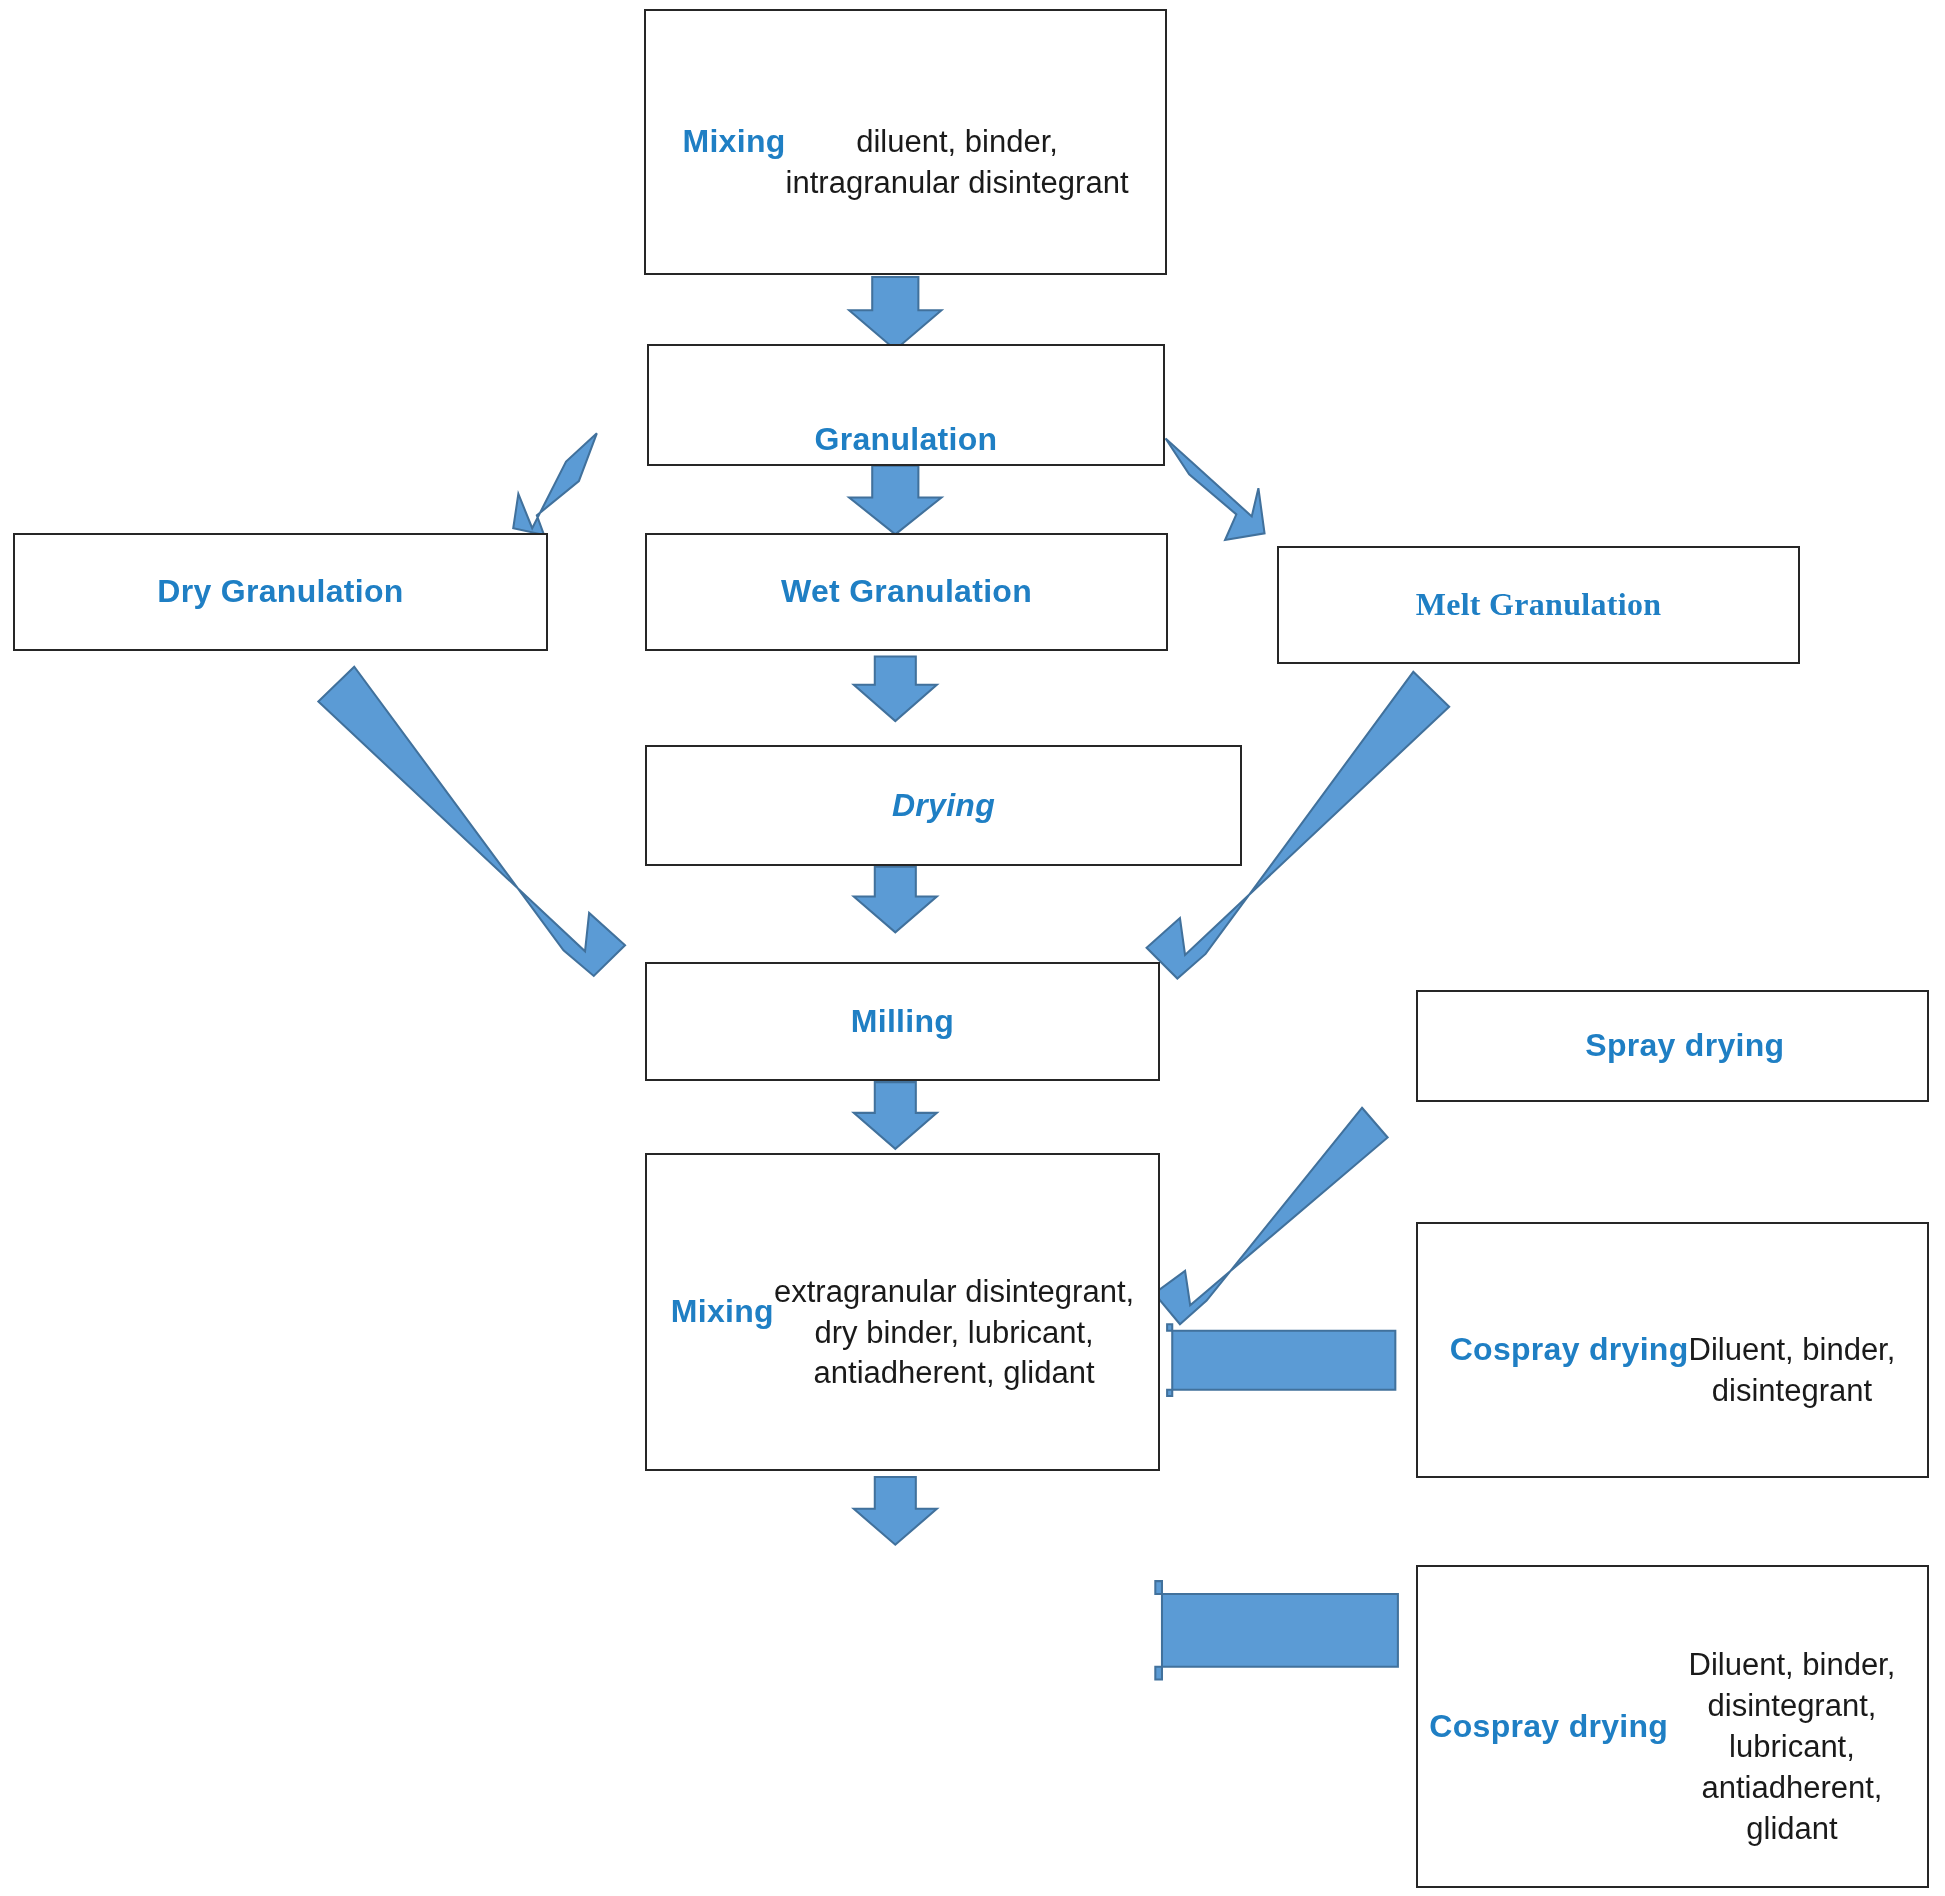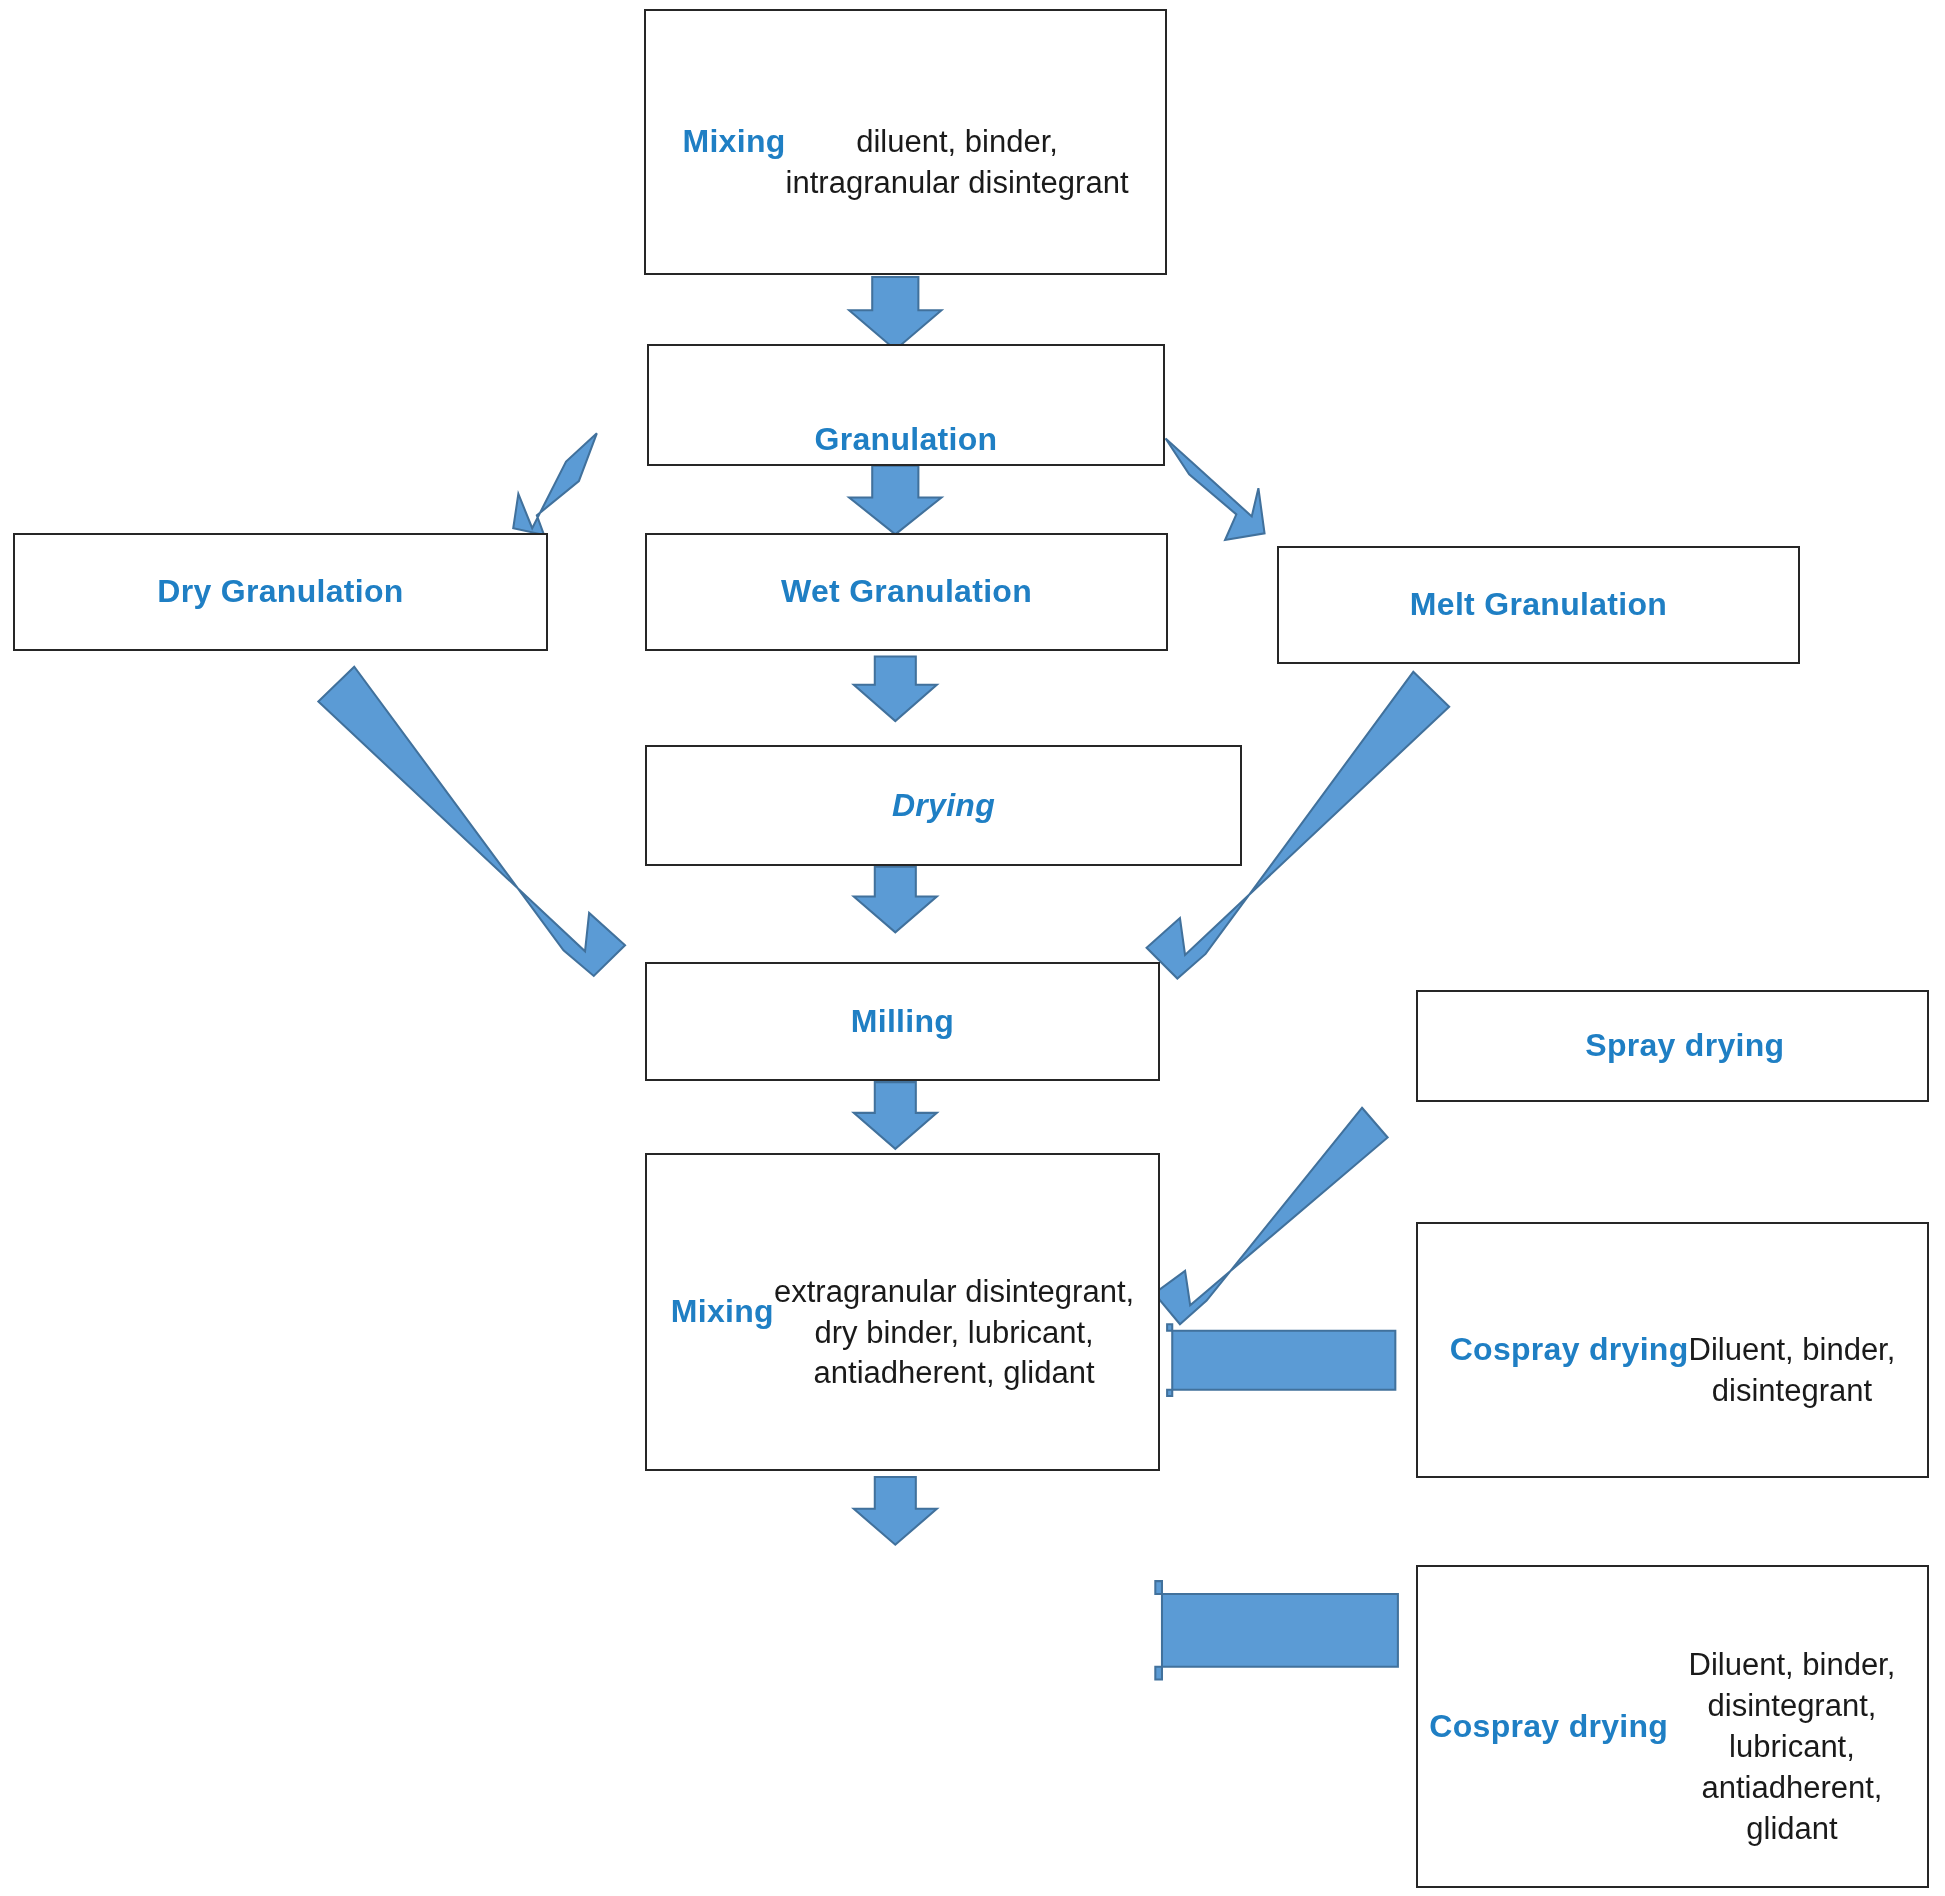--- a/index.html
+++ b/index.html
@@ -109,21 +109,21 @@
   <div class="node title-only" style="left:13px; top:533px; width:535px; height:118px;">
     <div class="node-title">Dry Granulation</div>
 
   </div>
 
   <div class="node title-only" style="left:645px; top:533px; width:523px; height:118px;">
     <div class="node-title">Wet Granulation</div>
 
   </div>
 
-  <div class="node title-only" style="left:1277px; top:546px; width:523px; height:118px;">
+  <div class="node title-only" style="left:1277px; top:546px; width:523px; height:118px;font-family:Liberation Serif, serif;">
     <div class="node-title">Melt Granulation</div>
 
   </div>
 
   <div class="node title-only" style="left:645px; top:745px; width:597px; height:121px;font-style:italic;">
     <div class="node-title">Drying</div>
 
   </div>
 
   <div class="node title-only" style="left:645px; top:962px; width:515px; height:119px;">

